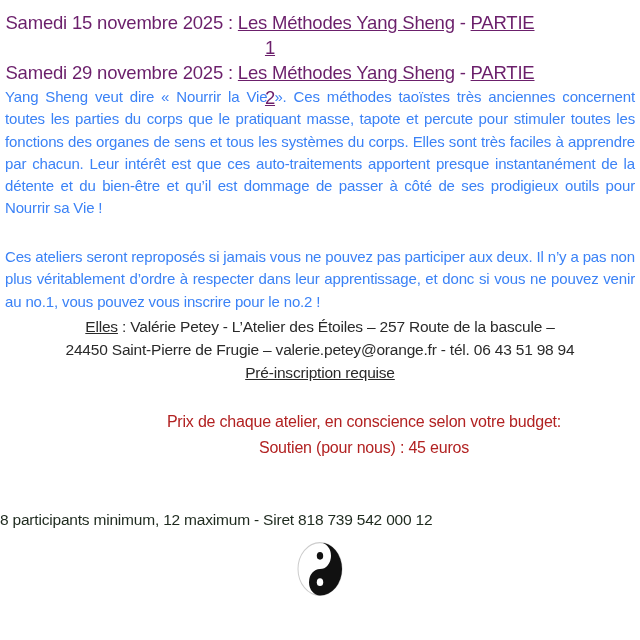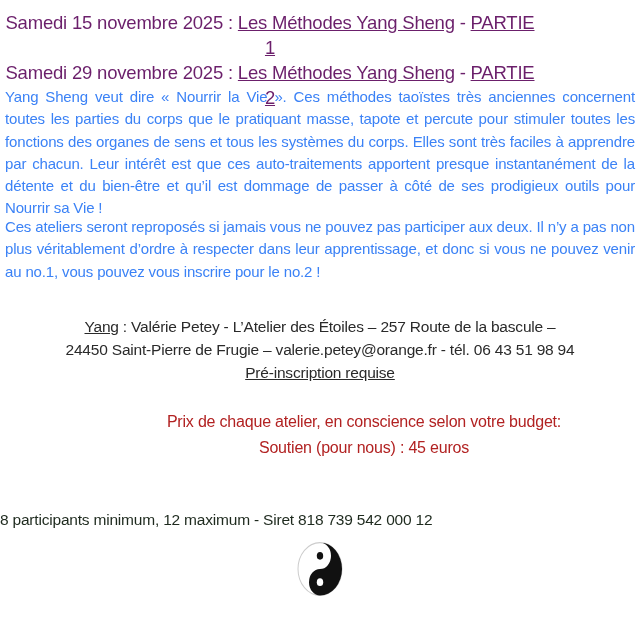--- a/index.html
+++ b/index.html
@@ -1,21 +1,21 @@
 <!DOCTYPE html>
 <html><head>
   <meta charset="utf-8">
   <style>
     html, body { margin: 0; padding: 0; background: #ffffff; }
     body { width: 640px; height: 640px; overflow: hidden; position: relative; font-family: "Liberation Sans", "DejaVu Sans", sans-serif; }
     .titles { position: absolute; top: 10px; left: 0; width: 540px; text-align: center; color: #6b1f6b; font-size: 18.5px; line-height: 25px; letter-spacing: -0.2px; }
     .titles a { color: #6b1f6b; text-decoration: underline; }
     .para { position: absolute; left: 5px; width: 630px; color: #3b82f6; font-size: 15px; line-height: 22.3px; text-align: justify; letter-spacing: -0.15px; }
     .p1 { top: 86px; }
-    .p2 { top: 216px; }
+    .p2 { top: 246px; }
     .infos { position: absolute; top: 315px; left: 0; width: 640px; text-align: center; color: #2a2a2a; font-size: 15.5px; line-height: 23px; letter-spacing: -0.2px; }
     .infos u, .infos a { color: #2a2a2a; }
     .prices { position: absolute; top: 409px; left: 0; width: 640px; text-align: center; color: #b22222; font-size: 16px; line-height: 26px; letter-spacing: -0.2px; padding-left: 44px; }
     .footer { position: absolute; top: 511px; left: 0; width: 640px; text-align: left; color: #1e2a1e; font-size: 15.5px; letter-spacing: -0.2px; }
     .yinyang { position: absolute; left: 296px; top: 540px; width: 48px; height: 58px; }
   </style>
 </head>
 <body>
 
 <div class="titles">
@@ -24,21 +24,21 @@
   </div>
   <div>
     <span>Samedi 29 novembre 2025 : </span><a>Les Méthodes Yang Sheng</a><span> - </span><a>PARTIE 2</a>
   </div>
 </div>
 
 <div class="para p1">Yang Sheng veut dire « Nourrir la Vie ». Ces méthodes taoïstes très anciennes concernent toutes les parties du corps que le pratiquant masse, tapote et percute pour stimuler toutes les fonctions des organes de sens et tous les systèmes du corps. Elles sont très faciles à apprendre par chacun. Leur intérêt est que ces auto-traitements apportent presque instantanément de la détente et du bien-être et qu’il est dommage de passer à côté de ses prodigieux outils pour Nourrir sa Vie !</div>
 <div class="para p2">Ces ateliers seront reproposés si jamais vous ne pouvez pas participer aux deux. Il n’y a pas non plus véritablement d’ordre à respecter dans leur apprentissage, et donc si vous ne pouvez venir au no.1, vous pouvez vous inscrire pour le no.2 !</div>
 
 <div class="infos">
-  <div><u>Yang</u><span> : Valérie Petey - L’Atelier des Étoiles – 257 Route de la bascule –</span></div>
+  <div><u>Elles</u><span> : Valérie Petey - L’Atelier des Étoiles – 257 Route de la bascule –</span></div>
   <div><span>24450 Saint-Pierre de Frugie – </span><a>valerie.petey@orange.fr</a><span> - tél. 06 43 51 98 94</span></div>
   <div><u>Pré-inscription requise</u></div>
 </div>
 
 <div class="prices">
   <div>Prix de chaque atelier, en conscience selon votre budget:</div>
   <div>Soutien (pour nous) : 45 euros</div>
 </div>
 
 <div class="footer">8 participants minimum, 12 maximum - Siret 818 739 542 000 12</div>

